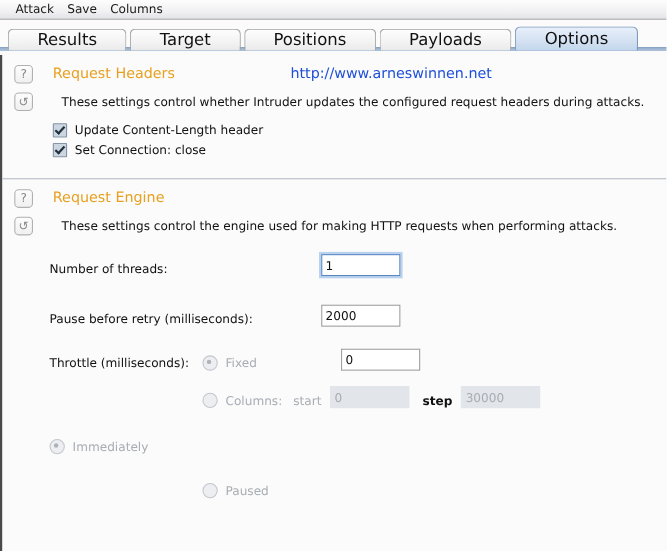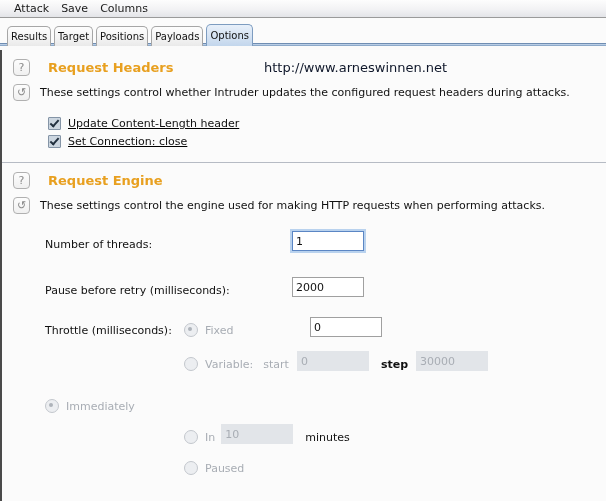--- a/index.html
+++ b/index.html
@@ -54,23 +54,23 @@
     background: #b9cde5;
     border-top: 1px solid #6f8db2;
     border-bottom: 1px solid #8ca9c9;
     box-sizing: border-box;
   }
   .tab {
     position: relative;
     z-index: 2;
     height: 19px;
     line-height: 19px;
-    padding: 0 3px;
+    padding: 0 26px;
     margin-right: 3px;
-    font-size: 10px;
+    font-size: 15px;
     color: #111;
     background: linear-gradient(to bottom, #fdfdfd 0%, #f3f3f3 60%, #e9e9e9 100%);
     border: 1px solid #a6a6a6;
     border-bottom: none;
     border-radius: 5px 5px 0 0;
     white-space: nowrap;
     cursor: default;
     box-sizing: content-box;
   }
   .tab.selected {
@@ -116,55 +116,54 @@
     font-size: 11px;
     line-height: 1;
     cursor: pointer;
   }
   .gutter-icon.help { top: 9px; }
   .gutter-icon.reset { top: 34px; }
 
   .sec-title {
     margin-left: 46px;
     font-size: 13px;
-    font-weight: bold;
+    font-weight: normal;
     color: #e8a020;
     line-height: 17px;
     display: inline-block;
   }
 
   .watermark {
     position: absolute;
     left: 262px;
     top: 10px;
     font-size: 13px;
-    color: #0f172a;
+    color: #1d4ed8;
     white-space: nowrap;
   }
 
   .sec-desc {
-    margin: 10px 0 0 38px;
+    margin: 10px 0 0 54px;
     font-size: 11px;
     color: #111;
     line-height: 14px;
   }
 
   .divider {
     height: 0;
     border-top: 1px solid #b6bbc4;
     margin: 14px 0 0 0;
   }
 
   
   .checkrow {
     display: flex;
-    align-items: flex-end;
+    align-items: flex-start;
     margin-left: 46px;
     height: 18px;
-    text-decoration: underline;
   }
   .cbox {
     width: 11px;
     height: 11px;
     border: 1px solid #8494a6;
     background: #ccd6e0;
     border-radius: 1px;
     margin-right: 7px;
     position: relative;
     flex: 0 0 auto;
@@ -331,43 +330,36 @@
       <span class="radio on"></span>
       <span class="radio-label" style="width:95px">Fixed</span>
       <input class="tinput" style="width: 72px;" type="text" value="0">
     </div>
 
     <div style="height:12px"></div>
 
     <div class="field-row">
       <span class="field-label" style="width:139px"></span>
       <span class="radio"></span>
-      <span class="radio-label">Variable:</span>
+      <span class="radio-label">Columns:</span>
       <span class="inline-label">start</span>
       <input class="tinput disabled" style="width: 72px;" type="text" disabled="" value="0">
       <span class="inline-label dark" style="margin-left:12px">step</span>
       <input class="tinput disabled" style="width: 72px;" type="text" disabled="" value="30000">
     </div>
 
     <div style="height:20px"></div>
 
     <div class="field-row">
       <span class="radio on"></span>
       <span class="radio-label">Immediately</span>
     </div>
 
     <div style="height:9px"></div>
 
-    <div class="field-row">
-      <span class="field-label" style="width:139px"></span>
-      <span class="radio"></span>
-      <span class="radio-label" style="margin-right:6px">In</span>
-      <input class="tinput disabled" style="width: 72px;" type="text" disabled="" value="10">
-      <span class="inline-label plain-dark" style="margin-left:12px">minutes</span>
-    </div>
 
     <div style="height:9px"></div>
 
     <div class="field-row">
       <span class="field-label" style="width:139px"></span>
       <span class="radio"></span>
       <span class="radio-label">Paused</span>
     </div>
 
   </div>

